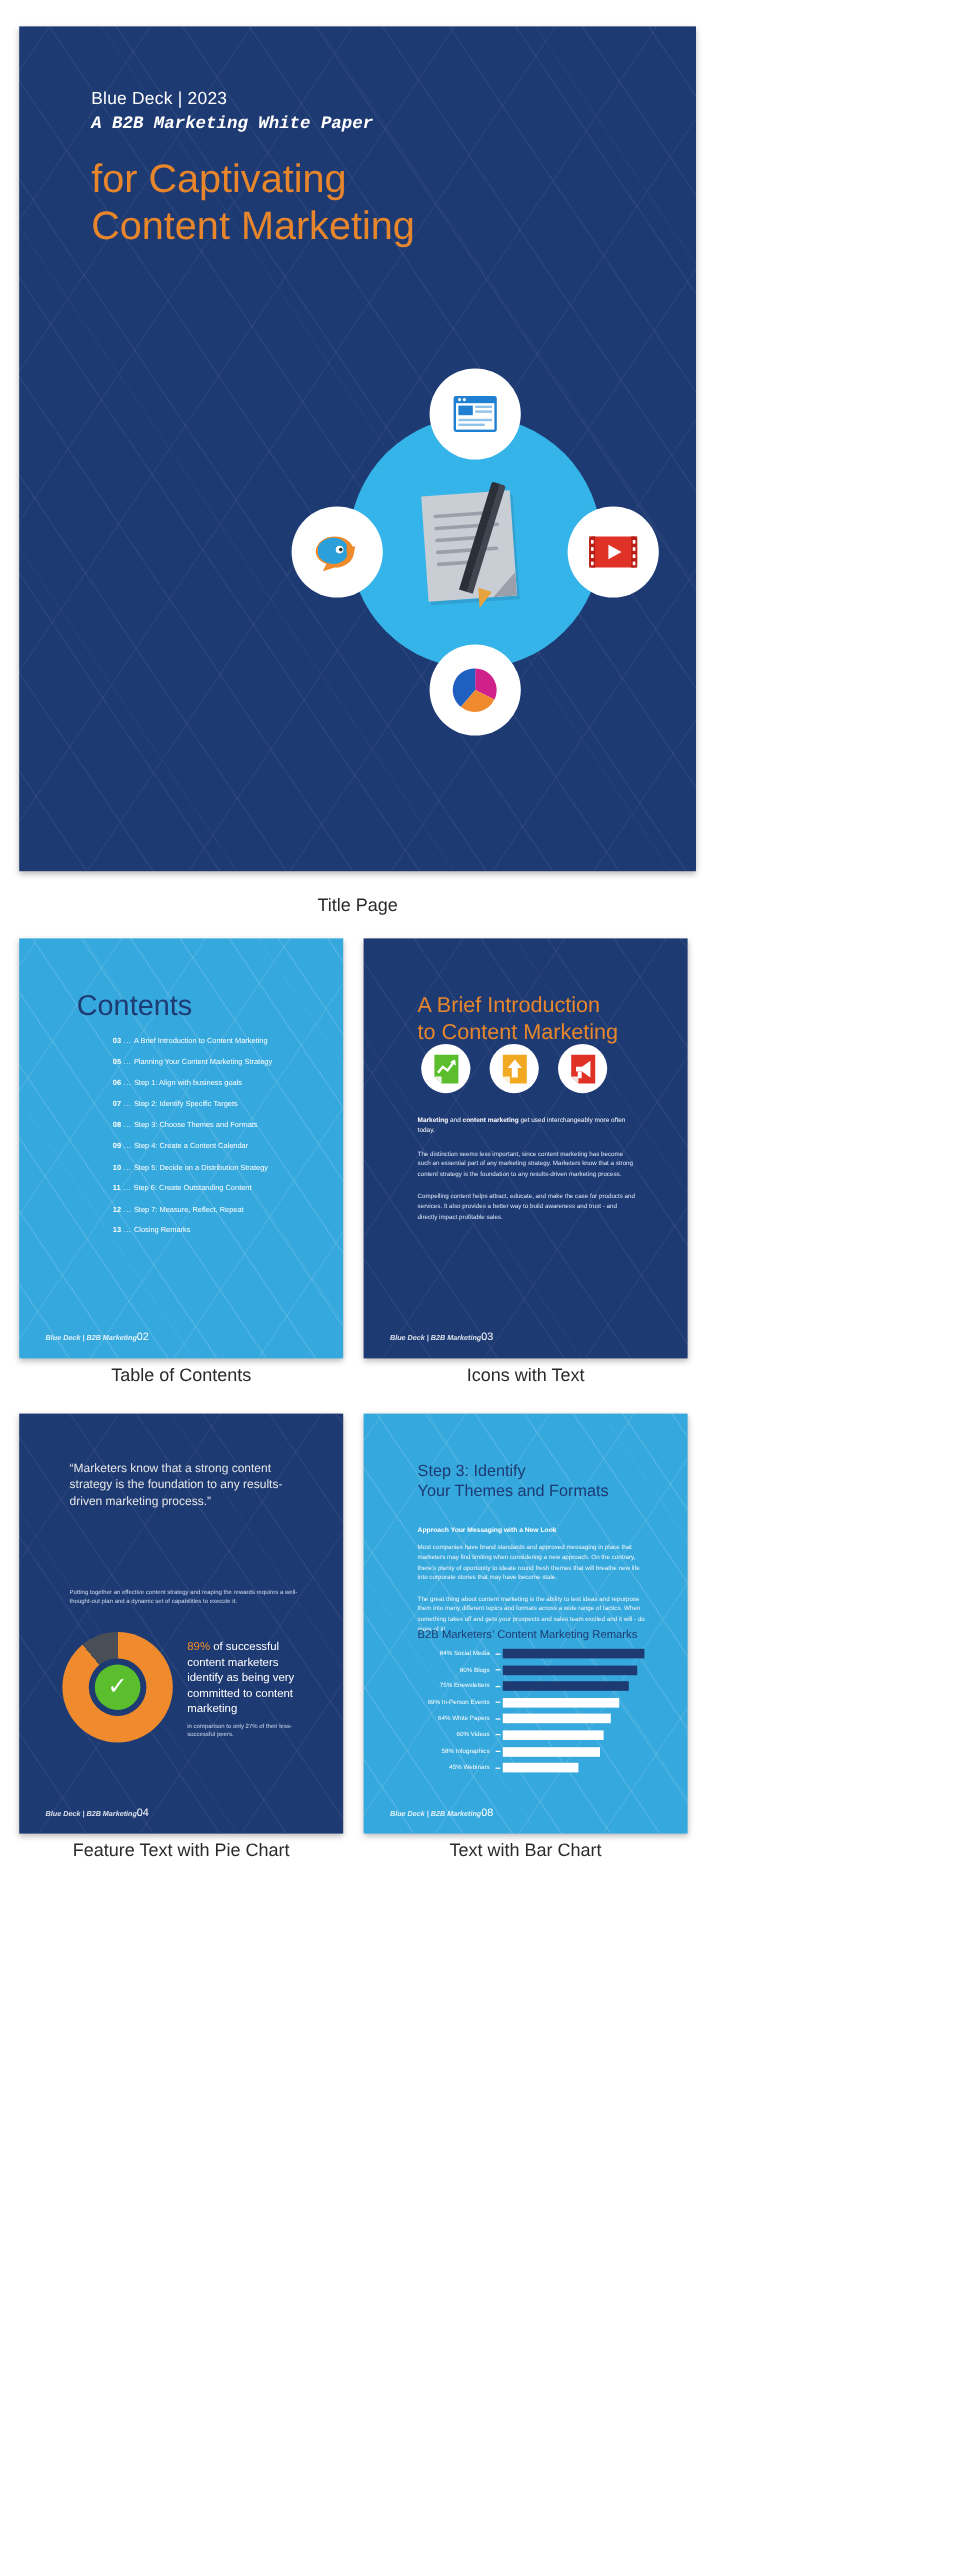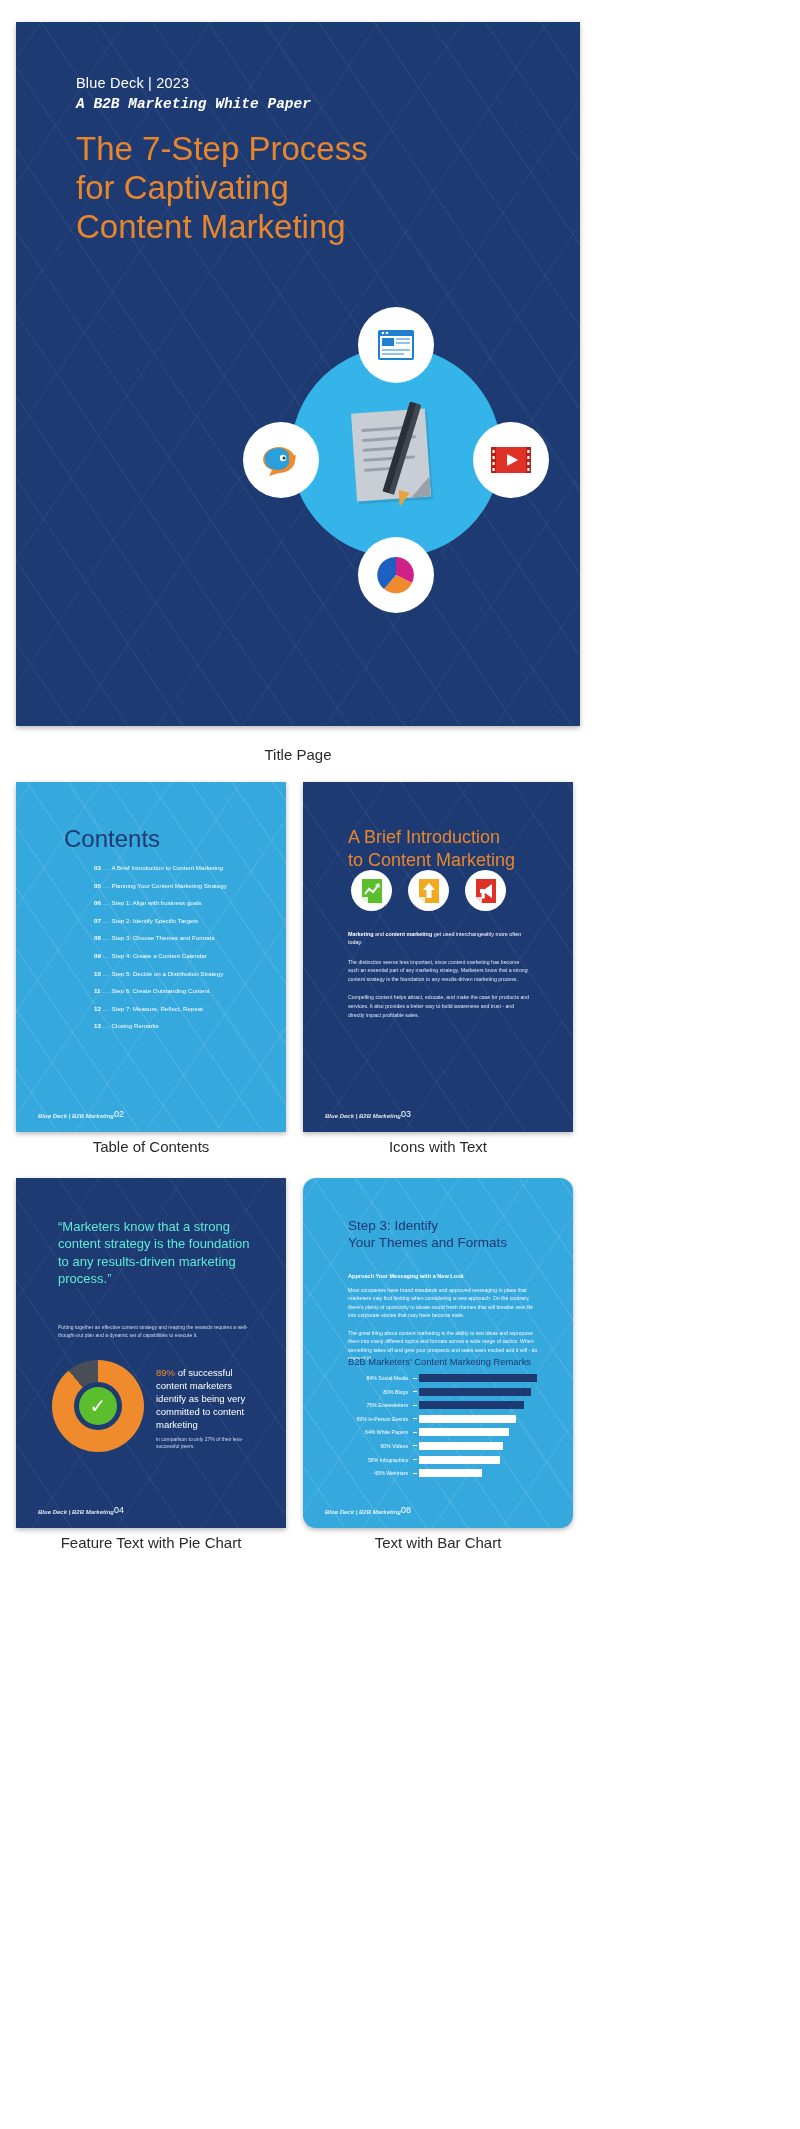--- a/index.html
+++ b/index.html
@@ -137,21 +137,21 @@
   }
   .ip-body { position: absolute; left: 45px; top: 148px; width: 182px; }
   .ip-lead { font-size: 5.4px; color: #ffffff; line-height: 1.55; margin-bottom: 11px; }
   .ip-lead b { color: #ffffff; }
   .ip-para { font-size: 5.2px; color: #dce6f5; line-height: 1.65; margin-bottom: 10px; }
 
   
   #quote-page { position: absolute; left: 16px; top: 1178px; }
   .qp-quote {
     position: absolute; left: 42px; top: 40px; width: 195px;
-    color: #5eead4; font-size: 13px; line-height: 1.34;
+    color: #e5e5e5; font-size: 10px; line-height: 1.34;
   }
   .qp-sub {
     position: absolute; left: 42px; top: 145px; width: 195px;
     color: #cfdaee; font-size: 5px; line-height: 1.6;
   }
   .pie-wrap { position: absolute; left: 36px; top: 182px; width: 92px; height: 92px; }
   .pie {
     position: absolute; inset: 0; border-radius: 50%;
     background: conic-gradient(#ef8b2c 0deg 320.4deg, #4a4f57 320.4deg 360deg);
   }
@@ -164,21 +164,21 @@
     border-radius: 50%; background: #5bbf2d;
     display: flex; align-items: center; justify-content: center;
     color: #ffffff; font-size: 20px; line-height: 1;
   }
   .qp-stat { position: absolute; left: 140px; top: 188px; width: 105px; }
   .qp-stat .big { font-size: 9.5px; color: #ffffff; line-height: 1.38; }
   .qp-stat .big .pct { color: #ef8b2c; }
   .qp-stat .small { margin-top: 4px; font-size: 5px; color: #cfdaee; line-height: 1.5; }
 
   
-  #bar-page { position: absolute; left: 303px; top: 1178px; border-radius: 13px; }
+  #bar-page { position: absolute; left: 303px; top: 1178px; }
   .bp-title {
     position: absolute; left: 45px; top: 40px; width: 195px;
     color: #1e3a73; font-size: 13.5px; line-height: 1.25;
   }
   .bp-sub {
     position: absolute; left: 45px; top: 95px;
     color: #ffffff; font-size: 5.6px; font-weight: bold;
   }
   .bp-body { position: absolute; left: 45px; top: 108px; width: 190px; }
   .bp-para { font-size: 5.2px; color: #f2f9fd; line-height: 1.62; margin-bottom: 9px; }
@@ -206,21 +206,20 @@
 </head>
 <body>
 
 <div class="page navy" id="title-page">
   <div class="pattern"></div>
 
   <div class="tp-eyebrow">Blue Deck | 2023</div>
   <div class="tp-sub">A B2B Marketing White Paper</div>
 
   <div class="tp-title">
-    <span>The 7-Step Process</span>
     <span>for Captivating</span>
     <span>Content Marketing</span>
   </div>
 
   <div class="hub">
     <div class="hub-circle"></div>
 
     <div class="doc-art">
       <div class="doc-paper">
         <div class="doc-line" style="top:16px;width:50px;"></div>

